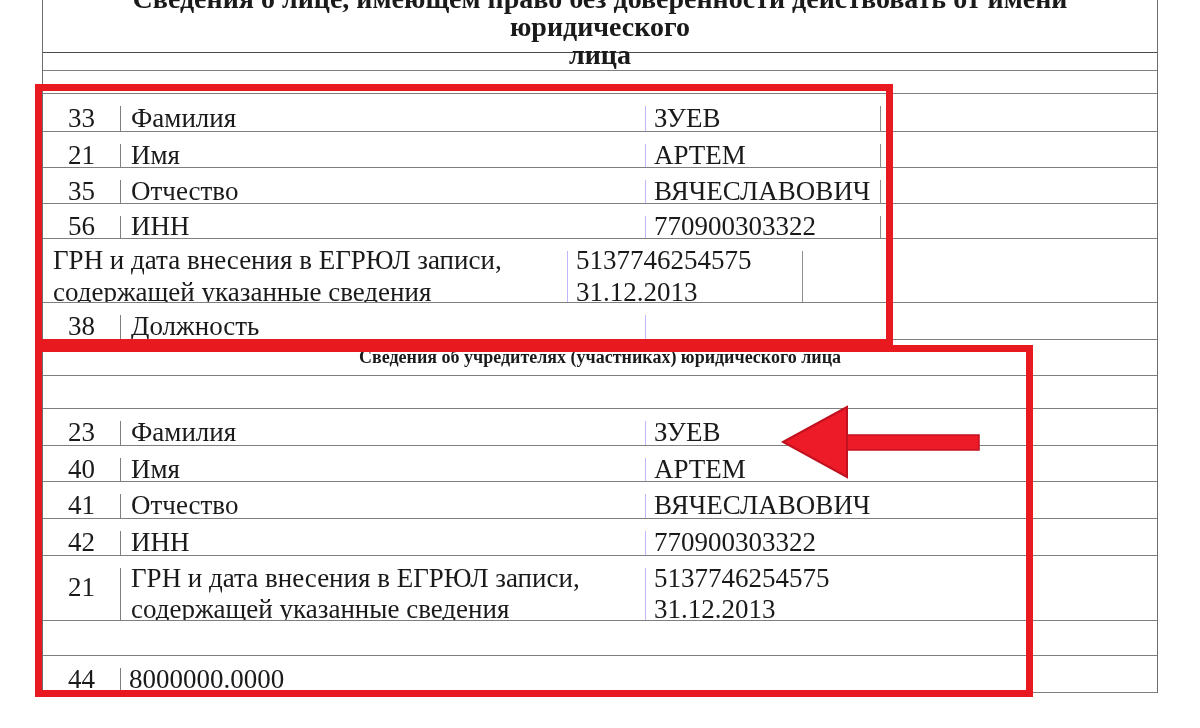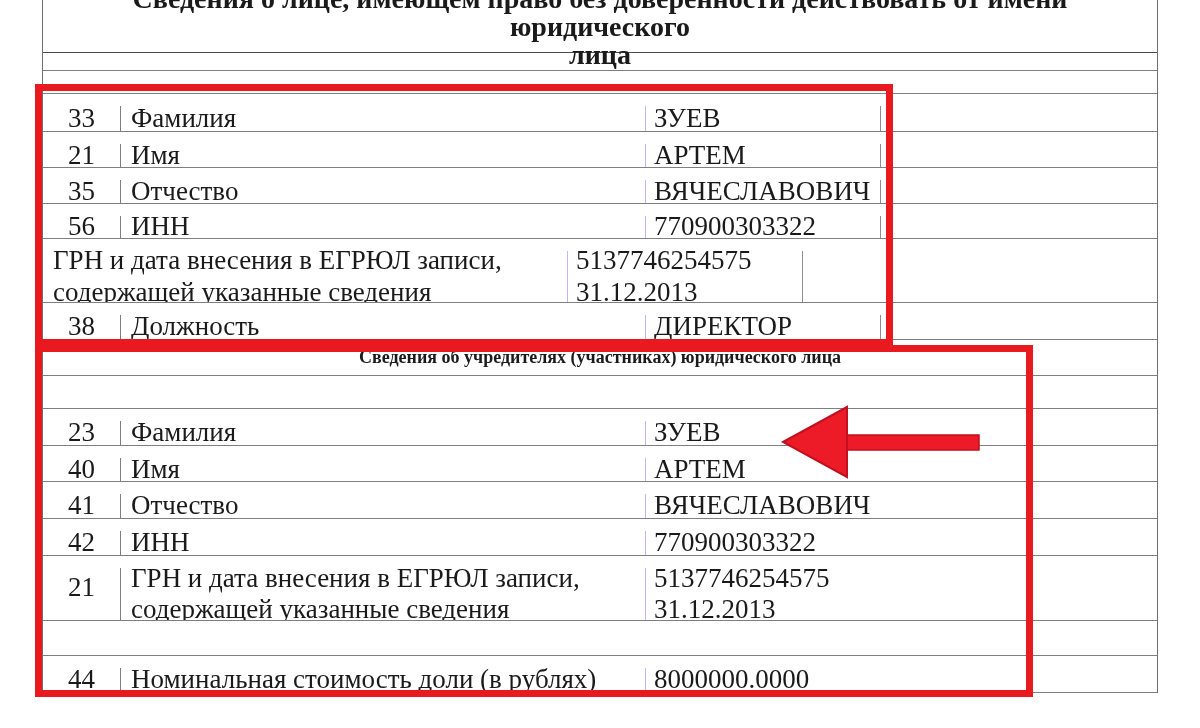--- a/index.html
+++ b/index.html
@@ -130,21 +130,20 @@
     </div>
     <div class="trow" style="height:64px">
       <div class="cell label">ГРН и дата внесения в ЕГРЮЛ записи, содержащей указанные сведения</div>
       <div class="cell value narrow">5137746254575
 31.12.2013</div>
       <div class="cell filler"></div>
     </div>
     <div class="trow" style="height:37px">
       <div class="cell num">38</div>
       <div class="cell label">Должность</div>
-      <div class="cell value narrow">ДИРЕКТОР</div>
       <div class="cell filler"></div>
     </div>
 
     <div class="trow" style="height:36px">
       <div class="title-cell titleB">Сведения об учредителях (участниках) юридического лица</div>
     </div>
 
     <div class="trow" style="height:33px"></div>
 
     <div class="trow" style="height:37px">
@@ -169,21 +168,20 @@
     </div>
     <div class="trow" style="height:65px">
       <div class="cell num" style="align-items:flex-start;padding-top:4px">21</div>
       <div class="cell label">ГРН и дата внесения в ЕГРЮЛ записи, содержащей указанные сведения</div>
       <div class="cell value wide">5137746254575
 31.12.2013</div>
     </div>
     <div class="trow" style="height:35px"></div>
     <div class="trow" style="height:37px">
       <div class="cell num">44</div>
-      <div class="cell label">Номинальная стоимость доли (в рублях)</div>
       <div class="cell value wide">8000000.0000</div>
     </div>
 
   </div>
 
   <div class="red-rect" id="rect1"></div>
   <div class="red-rect" id="rect2"></div>
 
   <div class="arrow-wrap">
     <svg width="200" height="74" viewBox="0 0 200 74" xmlns="http://www.w3.org/2000/svg">

